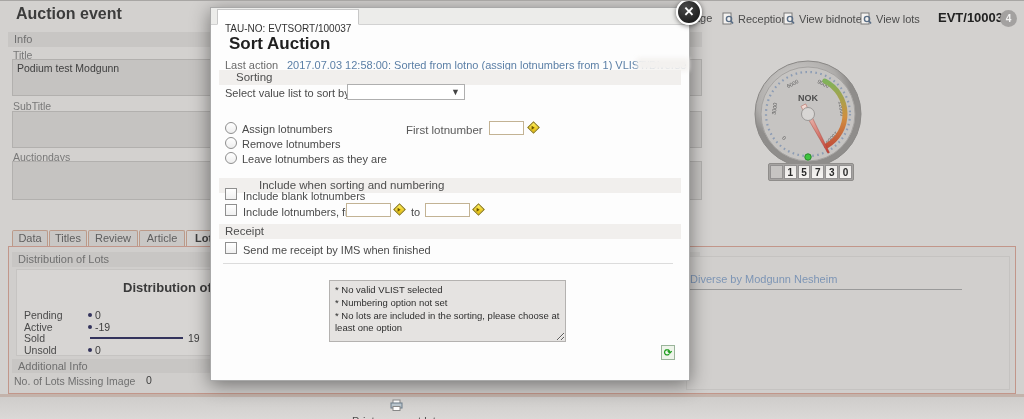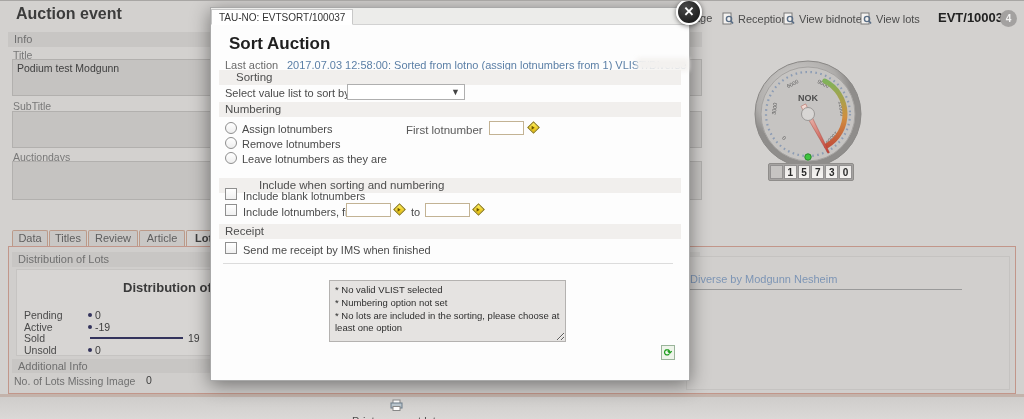--- a/index.html
+++ b/index.html
@@ -29,22 +29,22 @@
   
   .odo{left:768px;top:162px;width:86px;height:18px;background:#a5a3a1;border:1px solid #8f8d8b;
     display:flex;gap:1px;padding:1px;border-radius:2px;}
   .odo-cell{flex:1;background:linear-gradient(#e9e7e5,#f7f5f3);border:1px solid #939191;
     font-size:10px;font-weight:bold;color:#2a2a2a;text-align:center;line-height:13px;}
   .odo-cell.blank{background:#c6c4c2;}
   
   .modal{left:210px;top:6px;width:480px;height:374px;background:#fdfdfd;border:1px solid #a9a9a9;
     box-shadow:0 4px 18px rgba(0,0,0,.45);z-index:20;}
   .modal-tabstrip{left:0;top:0;width:100%;height:17px;background:#ececea;border-bottom:1px solid #d2d2d2;}
-  .modal-tab{left:0;top:1px;height:16px;background:#fff;border:1px solid #c8c8c8;border-bottom:1px solid #fff;
-    font-size:10px;color:#333;padding:2px 7px 0 7px;}
+  .modal-tab{left:6px;top:1px;height:16px;background:#fff;border:1px solid #c8c8c8;border-bottom:1px solid #fff;
+    font-size:10px;color:#333;padding:13px 7px 0 7px;}
   .modal-close{right:-13px;top:-9px;width:26px;height:26px;border-radius:50%;
     background:radial-gradient(circle at 35% 30%,#4a4a4a,#101010);border:2px solid #fff;
     box-shadow:0 1px 5px rgba(0,0,0,.55);color:#fff;font-size:13px;font-weight:bold;
     text-align:center;line-height:22px;cursor:pointer;z-index:30;}
   .modal-title{left:18px;top:26px;font-size:17px;font-weight:bold;color:#1f1f1f;}
   .mbar{left:8px;width:462px;height:15px;background:#f1efed;font-size:11.5px;color:#4e4e4e;
     line-height:15px;padding-left:6px;}
   .mlabel{font-size:11px;color:#4a4a4a;}
   .radio{width:12px;height:12px;border-radius:50%;border:1px solid #8f8f8f;
     background:linear-gradient(#fff,#eee);cursor:pointer;}
@@ -211,21 +211,20 @@
     <div class="abs mlabel" style="left:14px;top:51px;color:#6a6a6a;">Last action</div>
     <div class="abs" style="left:76px;top:51px;font-size:11px;color:#5b7fa6;">2017.07.03 12:58:00: Sorted from lotno (assign lotnumbers from 1) VLIST/Diverse by Modgunn</div>
     <div class="abs redact" style="left:426px;top:50px;"></div>
 
     <div class="abs mbar" style="top:62px;padding-left:17px;">Sorting</div>
     <div class="abs mlabel" style="left:14px;top:79px;">Select value list to sort by</div>
     <div class="abs combo" style="left:136px;top:76px;">
       <span class="arr">▼</span>
     </div>
 
-    <div class="abs mbar" style="top:94px;">Numbering</div>
     <span class="abs radio" style="left:14px;top:114px;"></span>
     <div class="abs mlabel" style="left:31px;top:115px;">Assign lotnumbers</div>
     <span class="abs radio" style="left:14px;top:129px;"></span>
     <div class="abs mlabel" style="left:31px;top:130px;">Remove lotnumbers</div>
     <span class="abs radio" style="left:14px;top:144px;"></span>
     <div class="abs mlabel" style="left:31px;top:145px;">Leave lotnumbers as they are</div>
 
     <div class="abs mlabel" style="left:195px;top:116px;font-size:11.5px;color:#5a5a5a;">First lotnumber</div>
     <input class="abs tin" style="left: 278px; top: 113px; width: 35px;">
     <span class="abs diamond" style="left:318px;top:115px;"></span>

